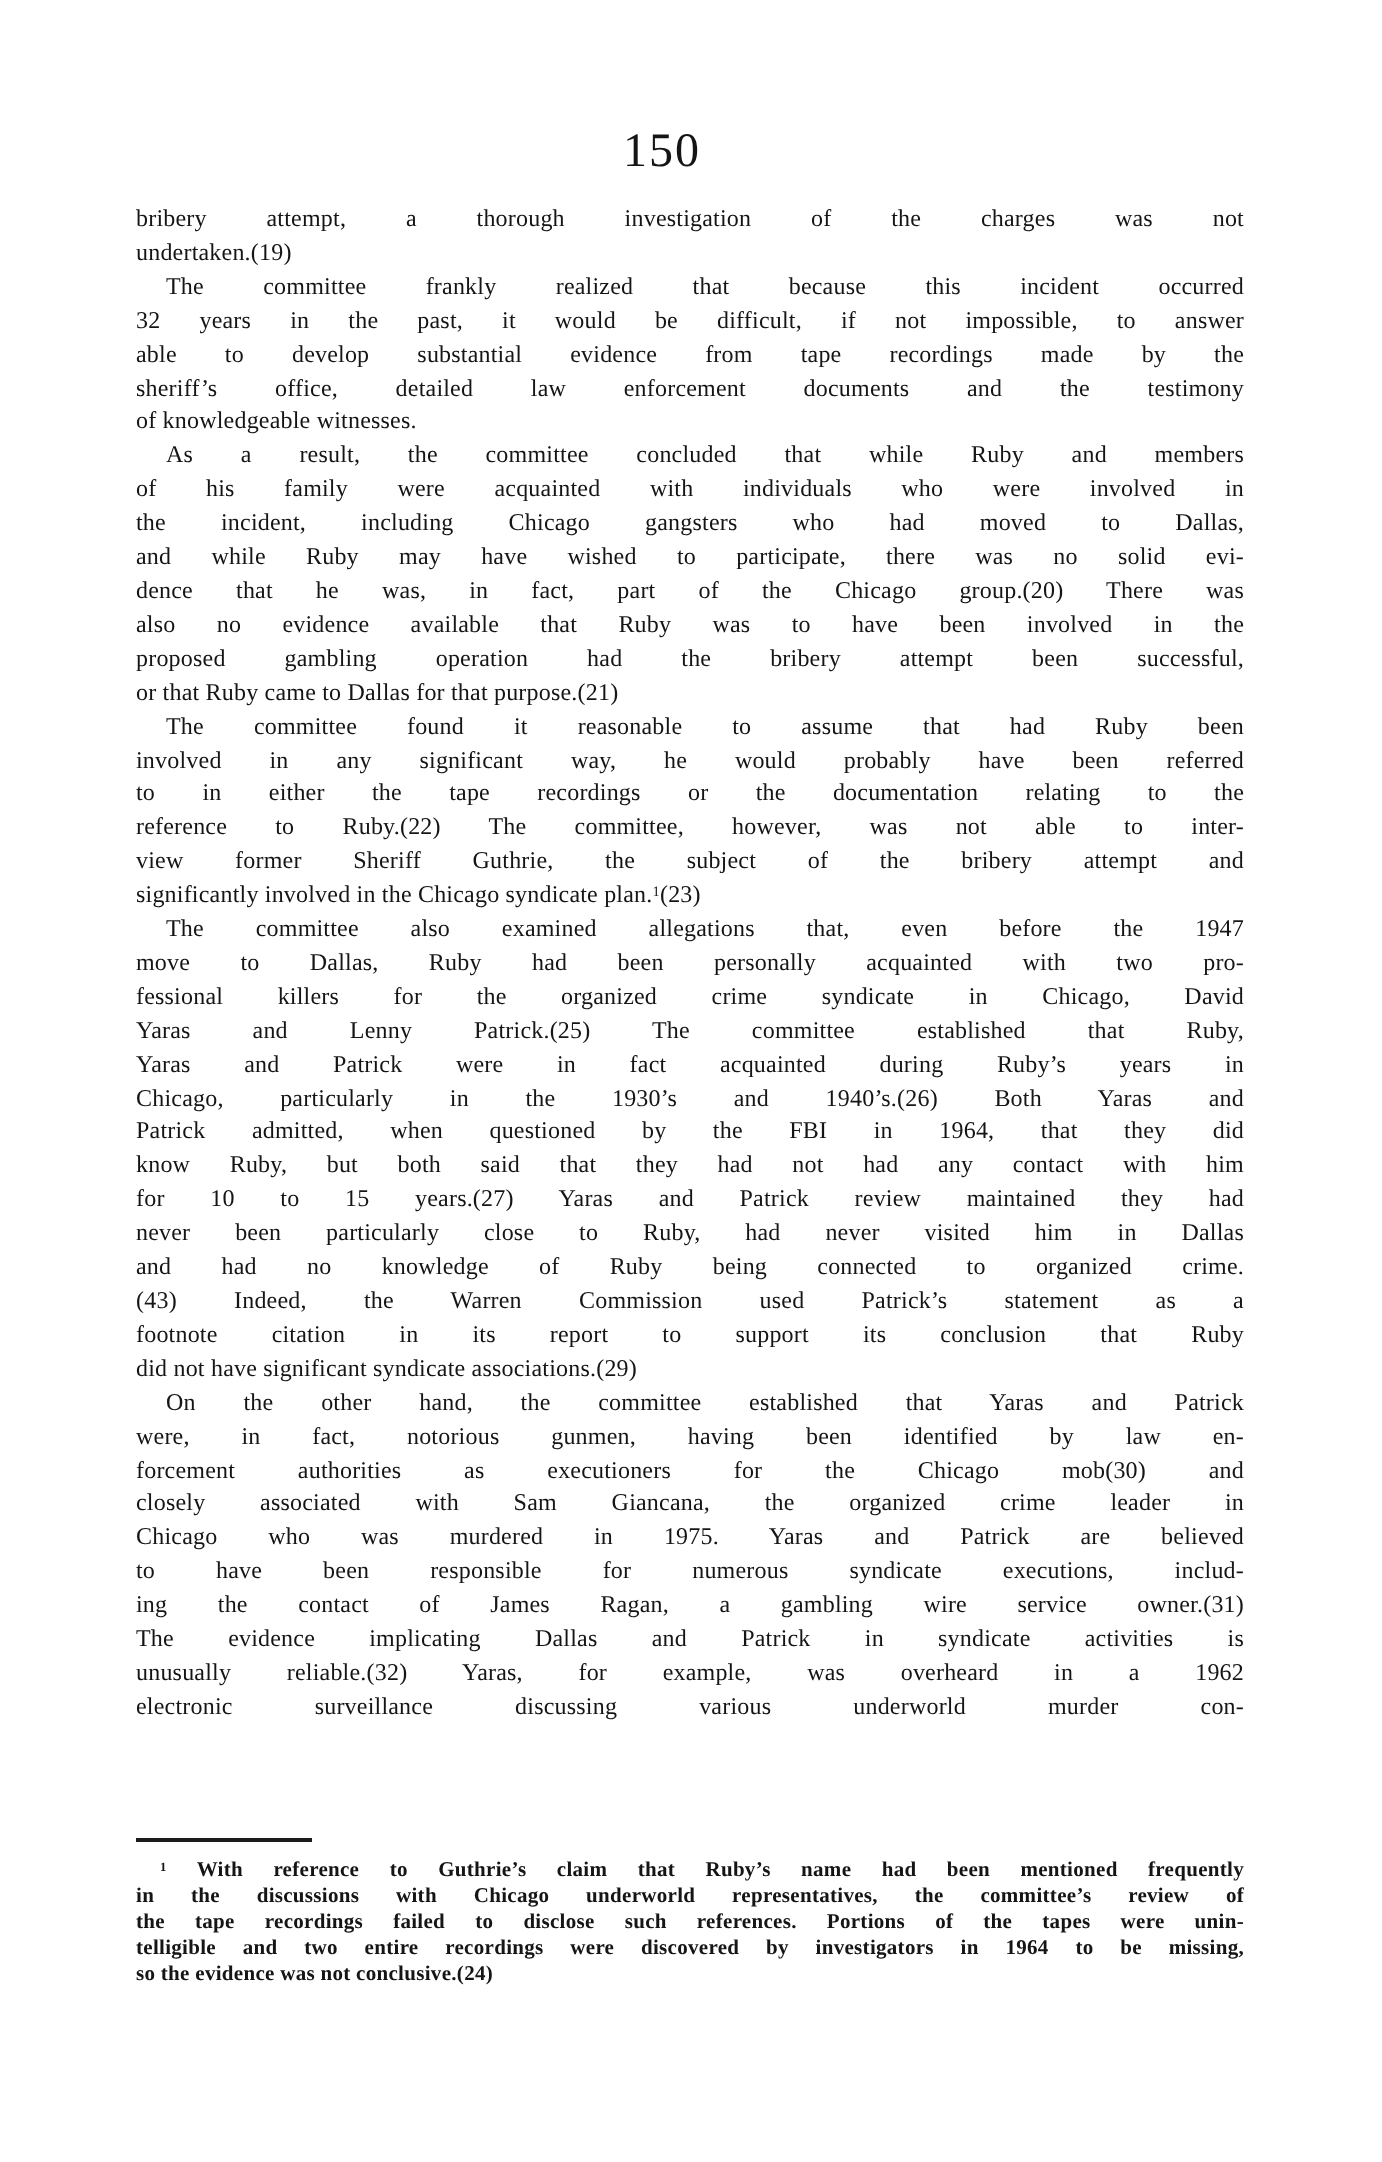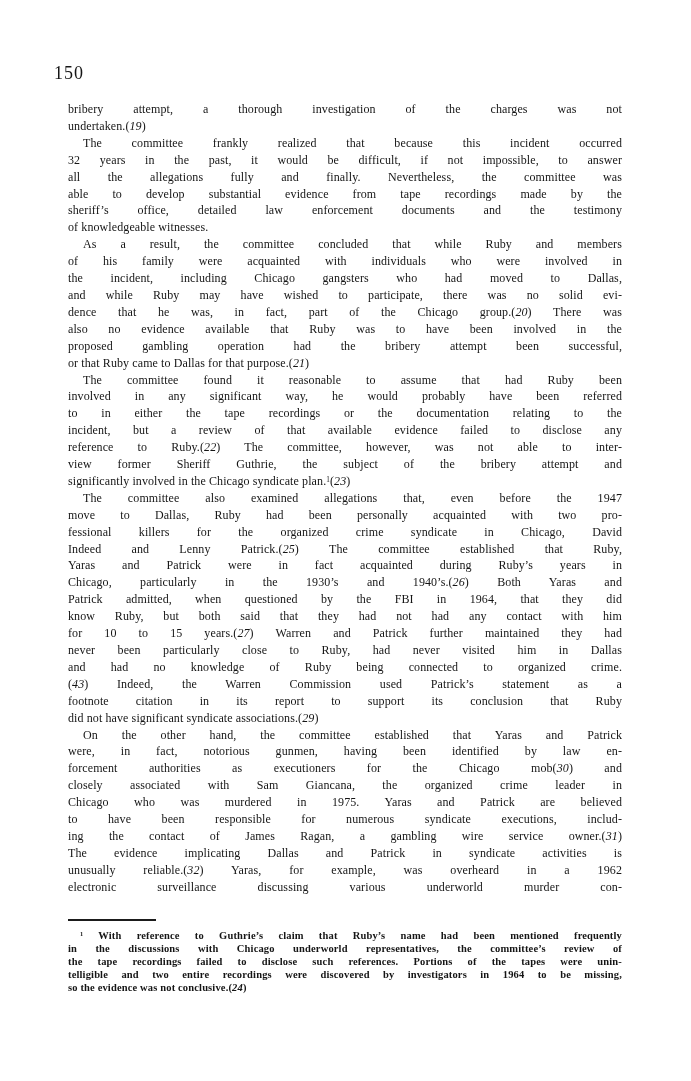--- a/index.html
+++ b/index.html
@@ -8,40 +8,41 @@
     background: #ffffff;
     overflow: hidden;
     font-family: "Liberation Serif", "DejaVu Serif", serif;
     color: #151515;
     position: relative;
   }
   .page-root { position: absolute; inset: 0; }
   .page-number {
     position: absolute;
     top: 63px; left: 54px; width: 554px;
-    font-size: 18px;
+    text-align: center;
+    font-size: 24px;
     letter-spacing: 1px;
   }
   .body-text {
     position: absolute;
     top: 101px; left: 68px; width: 554px;
     font-size: 12px;
     line-height: 16.9px;
     letter-spacing: 0.1px;
   }
   .paragraph { margin: 0; padding: 0; }
   .line {
     text-align: justify;
     text-align-last: justify;
     -moz-text-align-last: justify;
     white-space: normal;
   }
   .line.last { text-align-last: left; -moz-text-align-last: left; }
   .line.ind { text-indent: 15px; }
-  .cit { font-style: italic; }
+  .cit { }
   .sup { font-size: 60%; vertical-align: 0.45em; line-height: 0; }
   .footnote-rule {
     position: absolute;
     top: 919px; left: 68px; width: 88px;
     border-top: 2px solid #1b1b1b;
     height: 0;
   }
   .footnote-text {
     position: absolute;
     top: 929px; left: 68px; width: 554px;
@@ -59,54 +60,52 @@
 <div class="page-root">
   <div class="page-number">150</div>
   <div class="body-text">
       <div class="paragraph">
         <div class="line"><span class="">bribery attempt, a thorough investigation of the charges was not</span></div>
         <div class="line last"><span class="">undertaken.(</span><span class="cit">19</span><span class="">)</span></div>
       </div>
       <div class="paragraph">
         <div class="line ind"><span class="">The committee frankly realized that because this incident occurred</span></div>
         <div class="line"><span class="">32 years in the past, it would be difficult, if not impossible, to answer</span></div>
-        <div class="line"><span class="">all the allegations fully and finally. Nevertheless, the committee was</span></div>
         <div class="line"><span class="">able to develop substantial evidence from tape recordings made by the</span></div>
         <div class="line"><span class="">sheriff’s office, detailed law enforcement documents and the testimony</span></div>
         <div class="line last"><span class="">of knowledgeable witnesses.</span></div>
       </div>
       <div class="paragraph">
         <div class="line ind"><span class="">As a result, the committee concluded that while Ruby and members</span></div>
         <div class="line"><span class="">of his family were acquainted with individuals who were involved in</span></div>
         <div class="line"><span class="">the incident, including Chicago gangsters who had moved to Dallas,</span></div>
         <div class="line"><span class="">and while Ruby may have wished to participate, there was no solid evi-</span></div>
         <div class="line"><span class="">dence that he was, in fact, part of the Chicago group.(</span><span class="cit">20</span><span class="">) There was</span></div>
         <div class="line"><span class="">also no evidence available that Ruby was to have been involved in the</span></div>
         <div class="line"><span class="">proposed gambling operation had the bribery attempt been successful,</span></div>
         <div class="line last"><span class="">or that Ruby came to Dallas for that purpose.(</span><span class="cit">21</span><span class="">)</span></div>
       </div>
       <div class="paragraph">
         <div class="line ind"><span class="">The committee found it reasonable to assume that had Ruby been</span></div>
         <div class="line"><span class="">involved in any significant way, he would probably have been referred</span></div>
         <div class="line"><span class="">to in either the tape recordings or the documentation relating to the</span></div>
-        <div class="line"><span class="">incident, but a review of that available evidence failed to disclose any</span></div>
         <div class="line"><span class="">reference to Ruby.(</span><span class="cit">22</span><span class="">) The committee, however, was not able to inter-</span></div>
         <div class="line"><span class="">view former Sheriff Guthrie, the subject of the bribery attempt and</span></div>
         <div class="line last"><span class="">significantly involved in the Chicago syndicate plan.</span><span class="sup">1</span><span class="">(</span><span class="cit">23</span><span class="">)</span></div>
       </div>
       <div class="paragraph">
         <div class="line ind"><span class="">The committee also examined allegations that, even before the 1947</span></div>
         <div class="line"><span class="">move to Dallas, Ruby had been personally acquainted with two pro-</span></div>
         <div class="line"><span class="">fessional killers for the organized crime syndicate in Chicago, David</span></div>
-        <div class="line"><span class="">Indeed and Lenny Patrick.(</span><span class="cit">25</span><span class="">) The committee established that Ruby,</span></div>
+        <div class="line"><span class="">Yaras and Lenny Patrick.(</span><span class="cit">25</span><span class="">) The committee established that Ruby,</span></div>
         <div class="line"><span class="">Yaras and Patrick were in fact acquainted during Ruby’s years in</span></div>
         <div class="line"><span class="">Chicago, particularly in the 1930’s and 1940’s.(</span><span class="cit">26</span><span class="">) Both Yaras and</span></div>
         <div class="line"><span class="">Patrick admitted, when questioned by the FBI in 1964, that they did</span></div>
         <div class="line"><span class="">know Ruby, but both said that they had not had any contact with him</span></div>
-        <div class="line"><span class="">for 10 to 15 years.(</span><span class="cit">27</span><span class="">) Warren and Patrick further maintained they had</span></div>
+        <div class="line"><span class="">for 10 to 15 years.(</span><span class="cit">27</span><span class="">) Yaras and Patrick review maintained they had</span></div>
         <div class="line"><span class="">never been particularly close to Ruby, had never visited him in Dallas</span></div>
         <div class="line"><span class="">and had no knowledge of Ruby being connected to organized crime.</span></div>
         <div class="line"><span class="">(</span><span class="cit">43</span><span class="">) Indeed, the Warren Commission used Patrick’s statement as a</span></div>
         <div class="line"><span class="">footnote citation in its report to support its conclusion that Ruby</span></div>
         <div class="line last"><span class="">did not have significant syndicate associations.(</span><span class="cit">29</span><span class="">)</span></div>
       </div>
       <div class="paragraph">
         <div class="line ind"><span class="">On the other hand, the committee established that Yaras and Patrick</span></div>
         <div class="line"><span class="">were, in fact, notorious gunmen, having been identified by law en-</span></div>
         <div class="line"><span class="">forcement authorities as executioners for the Chicago mob(</span><span class="cit">30</span><span class="">) and</span></div>

